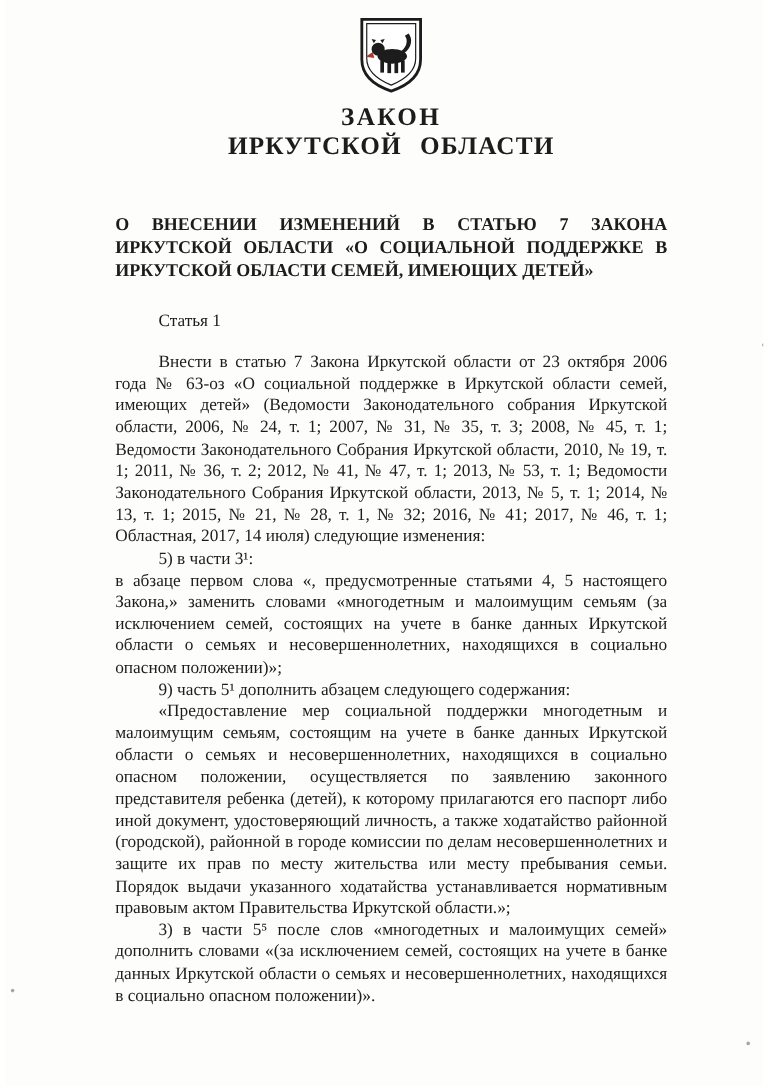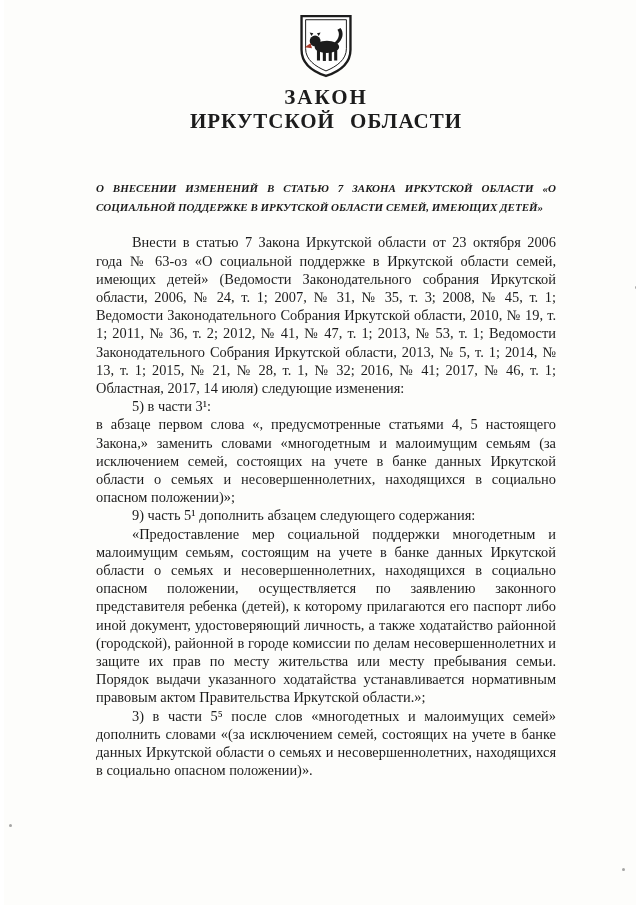--- a/index.html
+++ b/index.html
@@ -24,25 +24,24 @@
     font-weight: 700;
     font-size: 21px;
     line-height: 24px;
     letter-spacing: 2px;
     margin-top: 4px;
   }
   .doc-title .line2 { letter-spacing: 1px; word-spacing: 9px; font-family: Liberation Serif, serif; }
 
   .subject {
     font-weight: 700;
-    font-size: 11px;
+    font-size: 15px;
     line-height: 19.2px;
     text-align: justify;
     margin: 46px 0 0 0;
-    font-style: italic;
   }
 
   .para {
     font-size: 14.4px;
     line-height: 18.2px;
     text-align: justify;
     margin: 0;
   }
   .para.indent { text-indent: 36px; }
 
@@ -82,20 +81,21 @@
     </svg>
   </div>
 
   <div class="doc-title">
     <div class="line1">ЗАКОН</div>
     <div class="line2">ИРКУТСКОЙ ОБЛАСТИ</div>
   </div>
 
   <p class="subject">О ВНЕСЕНИИ ИЗМЕНЕНИЙ В СТАТЬЮ 7 ЗАКОНА ИРКУТСКОЙ ОБЛАСТИ «О СОЦИАЛЬНОЙ ПОДДЕРЖКЕ В ИРКУТСКОЙ ОБЛАСТИ СЕМЕЙ, ИМЕЮЩИХ ДЕТЕЙ»</p>
 
+  <p class="para indent article-heading">Статья 1</p>
 
   <div class="body-block">
     <p class="para indent">Внести в статью 7 Закона Иркутской области от 23 октября 2006 года № 63-оз «О социальной поддержке в Иркутской области семей, имеющих детей» (Ведомости Законодательного собрания Иркутской области, 2006, № 24, т. 1; 2007, № 31, № 35, т. 3; 2008, № 45, т. 1; Ведомости Законодательного Собрания Иркутской области, 2010, № 19, т. 1; 2011, № 36, т. 2; 2012, № 41, № 47, т. 1; 2013, № 53, т. 1; Ведомости Законодательного Собрания Иркутской области, 2013, № 5, т. 1; 2014, № 13, т. 1; 2015, № 21, № 28, т. 1, № 32; 2016, № 41; 2017, № 46, т. 1; Областная, 2017, 14 июля) следующие изменения:</p>
     <p class="para indent">5) в части 3¹:</p>
     <p class="para">в абзаце первом слова «, предусмотренные статьями 4, 5 настоящего Закона,» заменить словами «многодетным и малоимущим семьям (за исключением семей, состоящих на учете в банке данных Иркутской области о семьях и несовершеннолетних, находящихся в социально опасном положении)»;</p>
     <p class="para indent">9) часть 5¹ дополнить абзацем следующего содержания:</p>
     <p class="para indent">«Предоставление мер социальной поддержки многодетным и малоимущим семьям, состоящим на учете в банке данных Иркутской области о семьях и несовершеннолетних, находящихся в социально опасном положении, осуществляется по заявлению законного представителя ребенка (детей), к которому прилагаются его паспорт либо иной документ, удостоверяющий личность, а также ходатайство районной (городской), районной в городе комиссии по делам несовершеннолетних и защите их прав по месту жительства или месту пребывания семьи. Порядок выдачи указанного ходатайства устанавливается нормативным правовым актом Правительства Иркутской области.»;</p>
     <p class="para indent">3) в части 5⁵ после слов «многодетных и малоимущих семей» дополнить словами «(за исключением семей, состоящих на учете в банке данных Иркутской области о семьях и несовершеннолетних, находящихся в социально опасном положении)».</p>
   </div>
 

